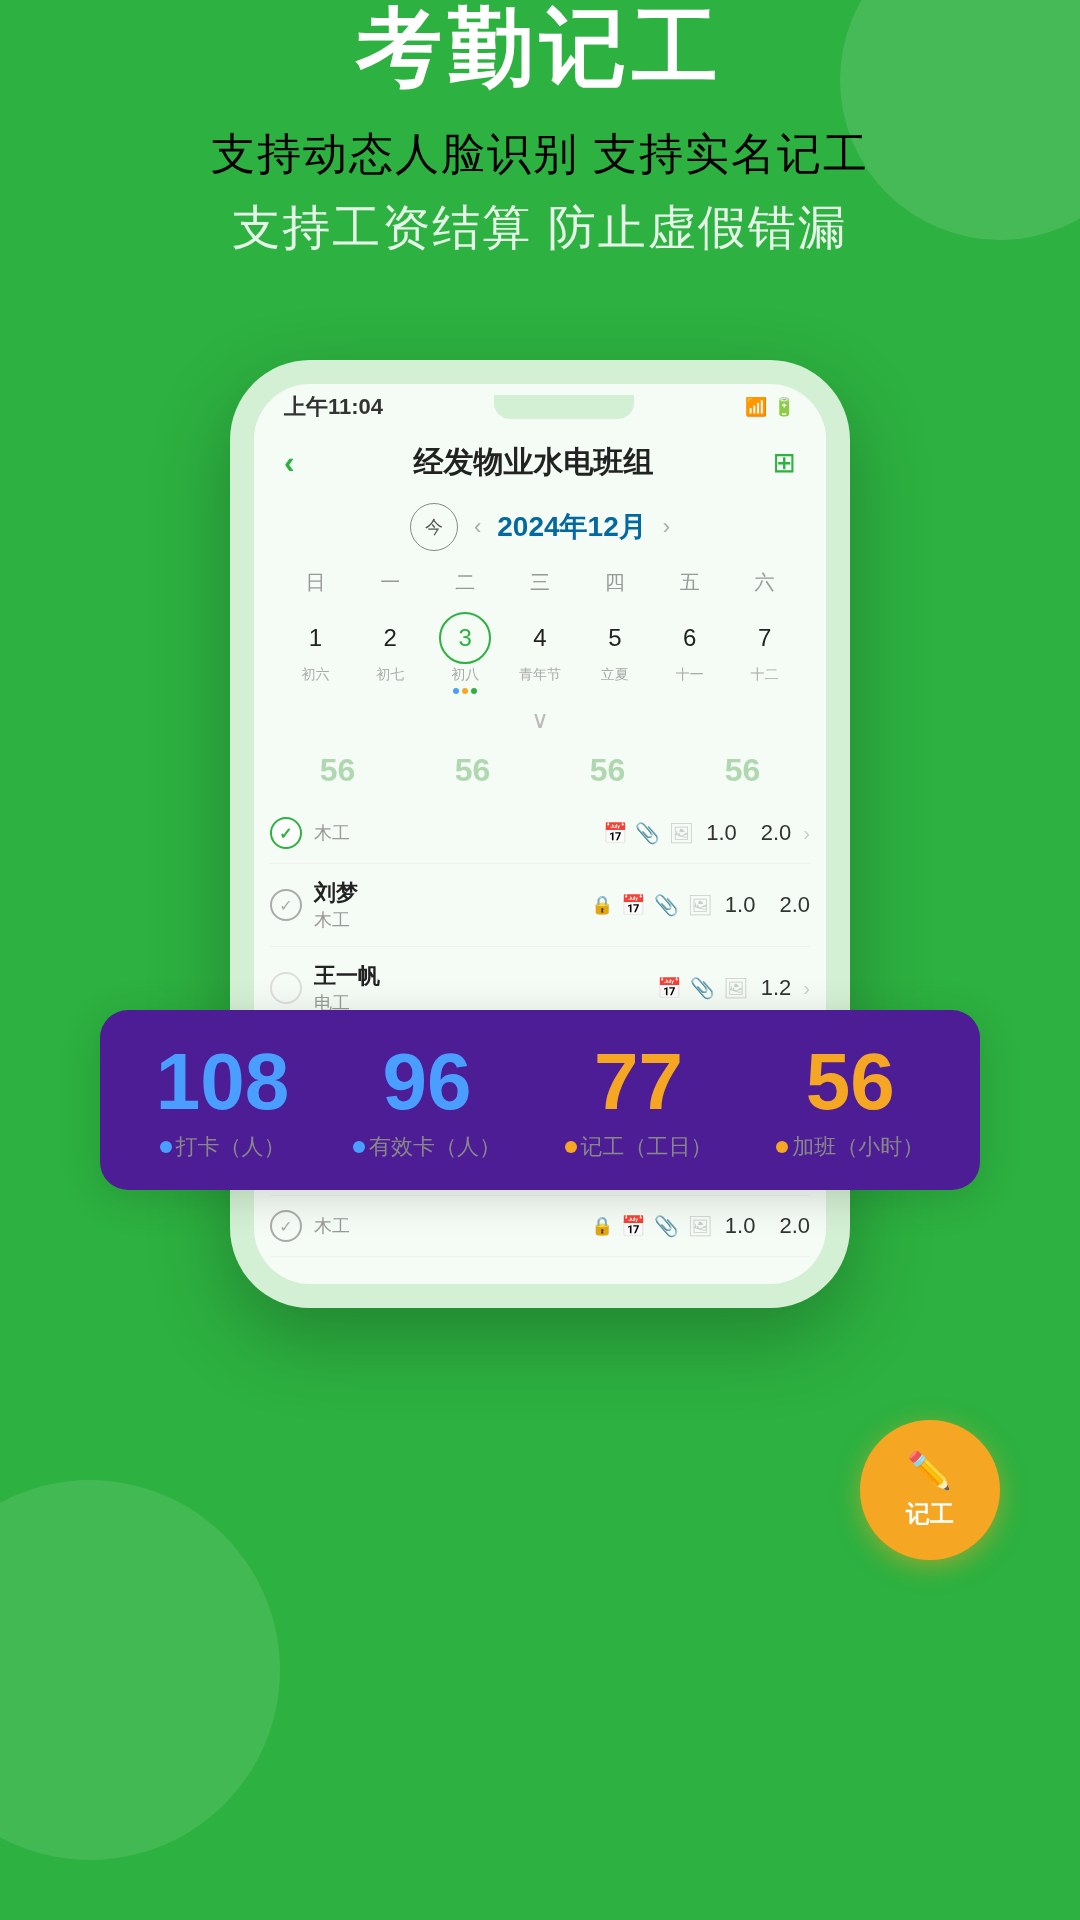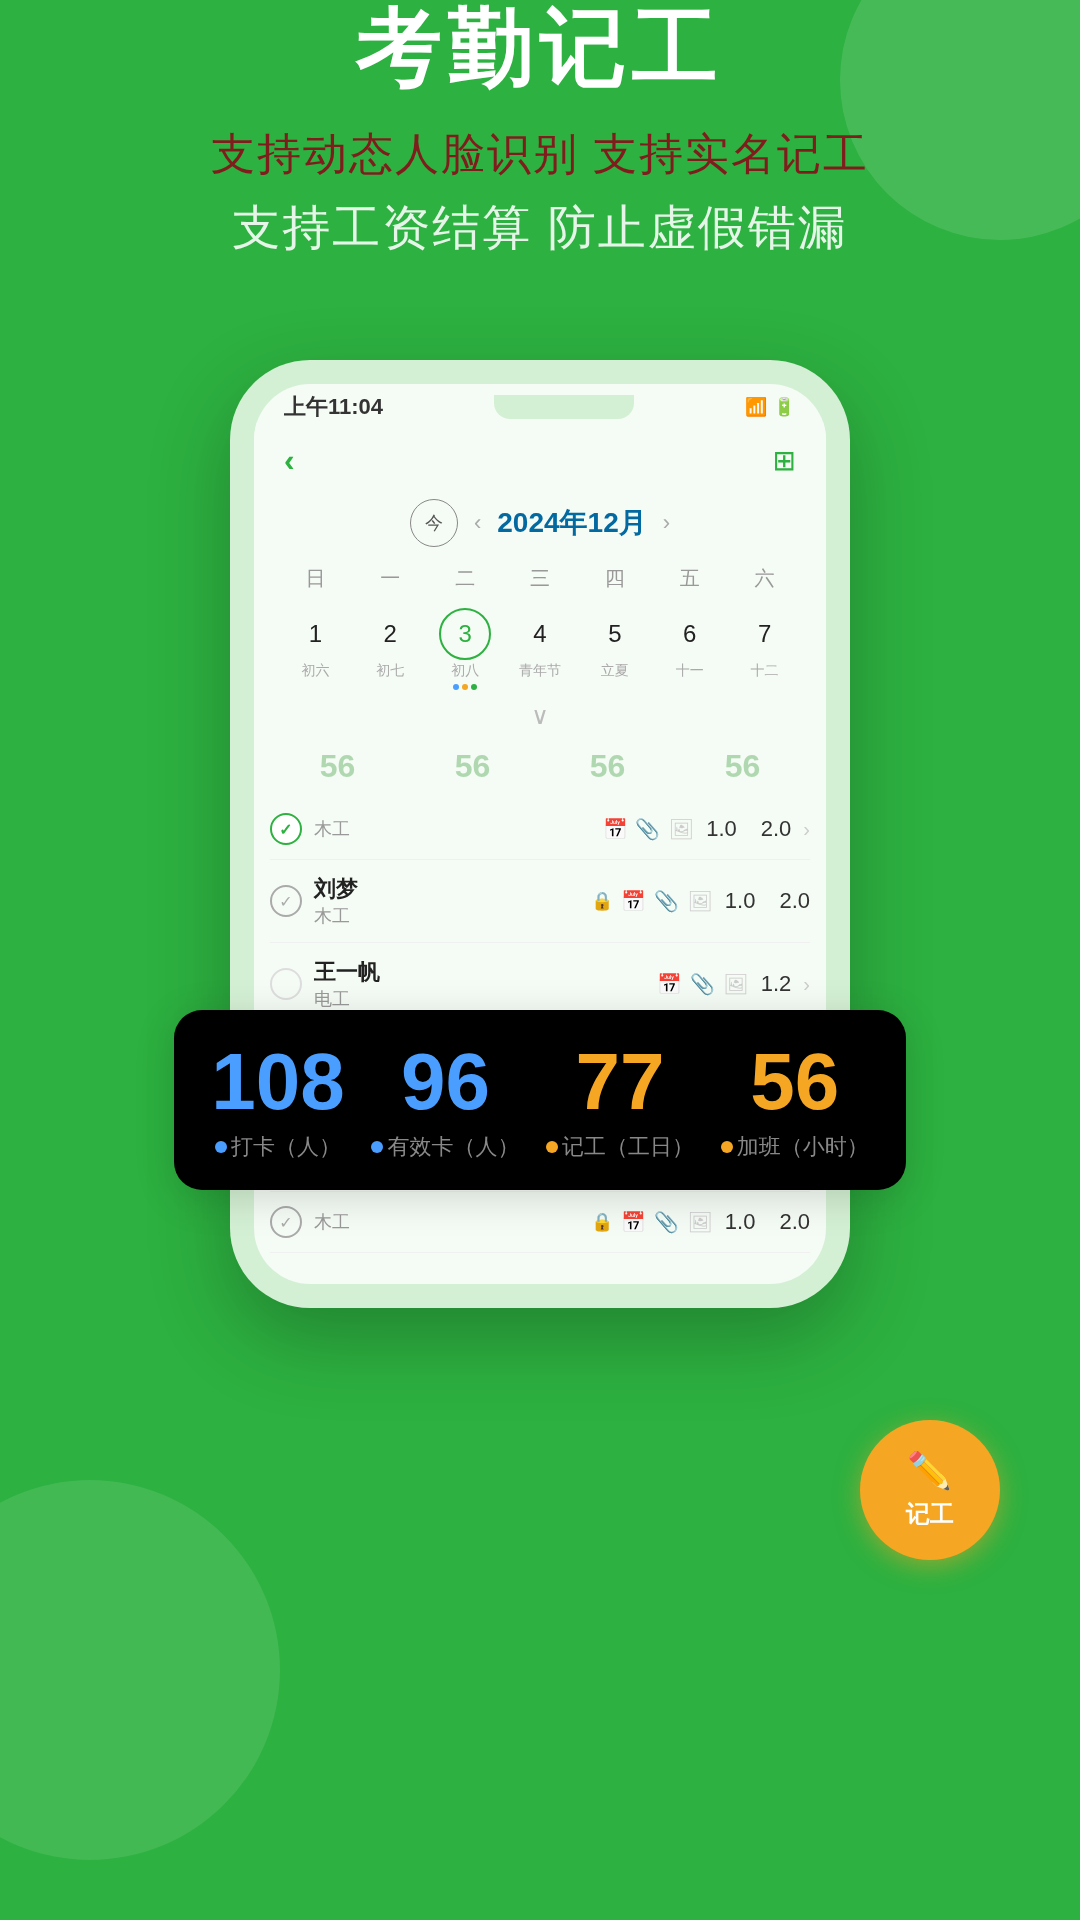--- a/index.html
+++ b/index.html
@@ -41,21 +41,21 @@
     }
     .main-title {
       color: #fff;
       font-size: 86px;
       font-weight: 800;
       letter-spacing: 6px;
       line-height: 1.1;
       margin-bottom: 30px;
     }
     .subtitle-1 {
-      color: #7f1d1d;
+      color: #000000;
       font-size: 44px;
       font-weight: 500;
       letter-spacing: 2px;
       margin-bottom: 12px;
     }
     .subtitle-2 {
       color: rgba(255,255,255,0.88);
       font-size: 48px;
       font-weight: 400;
       letter-spacing: 2px;
@@ -224,23 +224,23 @@
       padding: 6px 0 8px 0;
     }
 
     
     .stats-card {
       position: absolute;
       left: 50%;
       transform: translateX(-50%);
       top: 1010px;
       z-index: 10;
-      background: #000000;
+      background: #4c1d95;
       border-radius: 28px;
-      width: 732px;
+      width: 880px;
       padding: 32px 24px 28px 24px;
       box-shadow: 0 8px 40px rgba(0,0,0,0.15);
       display: flex;
       justify-content: space-around;
       align-items: flex-end;
     }
     .stat-item {
       display: flex;
       flex-direction: column;
       align-items: center;
@@ -360,20 +360,21 @@
         <span class="phone-time">上午11:04</span>
         <div class="phone-notch"></div>
         <div class="phone-icons">
           <span>📶</span>
           <span>🔋</span>
         </div>
       </div>
 
       <div class="app-header">
         <span class="app-header-back">‹</span>
+        <span class="app-header-title">经发物业水电班组</span>
         <span class="app-header-icon">⊞</span>
       </div>
 
       <div class="calendar-section">
         <div class="calendar-month-row">
           <div class="today-badge">今</div>
           <span class="month-arrow">‹</span>
           <span class="month-label">2024年12月</span>
           <span class="month-arrow">›</span>
         </div>

